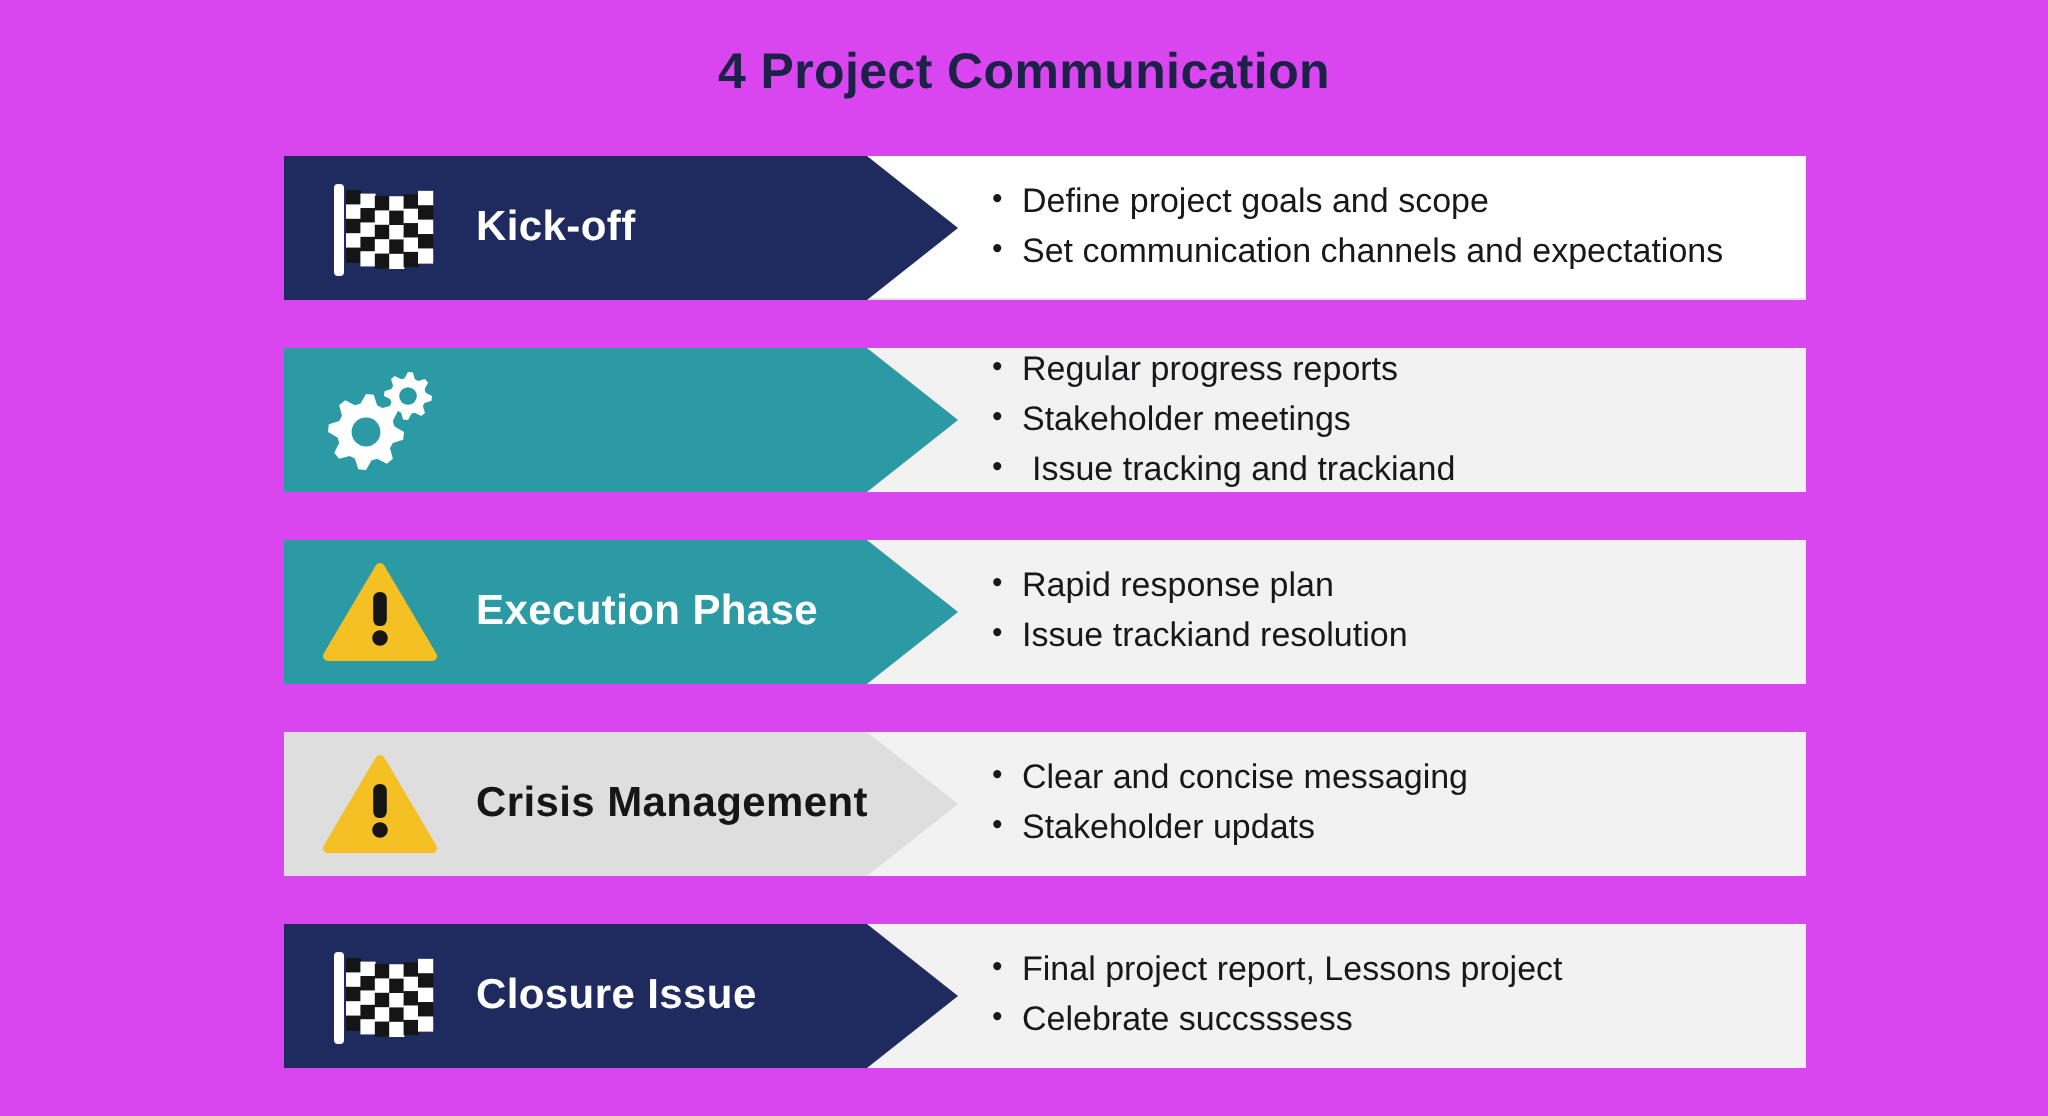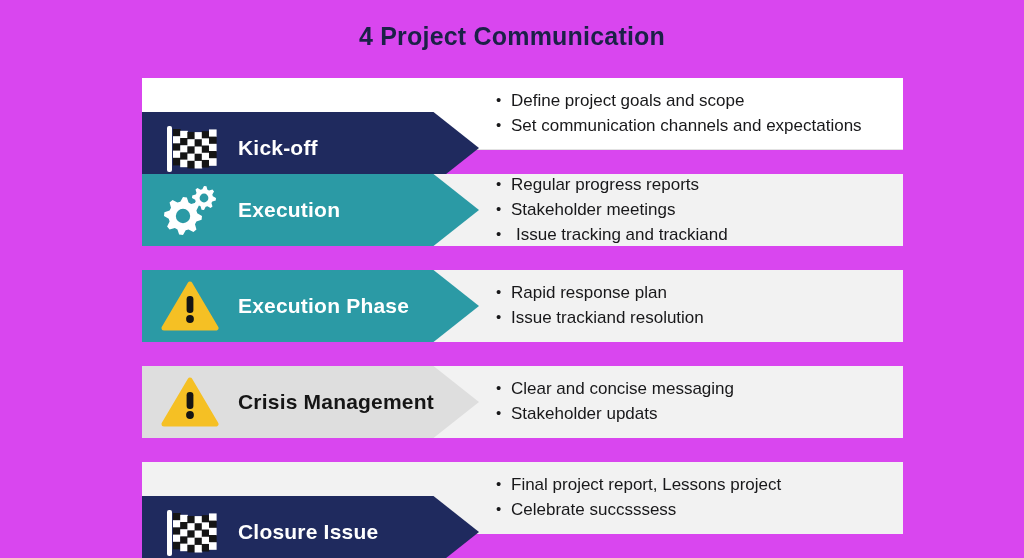--- a/index.html
+++ b/index.html
@@ -65,21 +65,21 @@
     position: absolute;
     left: 142px;
     top: 0;
     width: 337px;
     height: 72px;
     display: flex;
     align-items: center;
     clip-path: polygon(0 0, 86.5% 0, 100% 50%, 86.5% 100%, 0 100%);
     -webkit-clip-path: polygon(0 0, 86.5% 0, 100% 50%, 86.5% 100%, 0 100%);
   }
-  .arrow.navy  { background: #1f2a5e; margin-top: 34px; }
+  .arrow.navy  { background: #1f2a5e; }
   .arrow.teal  { background: #2b9aa5; }
   .arrow.grey  { background: #dedede; }
 
   .icon-wrap {
     width: 96px;
     min-width: 96px;
     height: 72px;
     display: flex;
     align-items: center;
     justify-content: center;
@@ -187,21 +187,20 @@
         <div class="band"></div>
         <div class="arrow teal">
           <div class="icon-wrap">
             <svg width="62" height="56" viewBox="0 0 62 56">
               <path d="M43,34L42.60523340181355,37.85295861177374L37.39625322141366,39.5489097692938L35.992668326981146,42.15020897885589L37.435028842544405,47.4350288425444L34.4314335419645,49.88033986599713L29.548909769293804,47.39625322141366L26.717029061493008,48.24316513556599L24,53L20.147041388226263,52.60523340181355L18.4510902307062,47.39625322141366L15.849791021144105,45.992668326981146L10.564971157455599,47.435028842544405L8.119660134002865,44.4314335419645L10.603746778586343,39.5489097692938L9.756834864434014,36.71702906149301L5,34L5.39476659818645,30.147041388226263L10.603746778586341,28.4510902307062L12.007331673018854,25.849791021144107L10.564971157455593,20.5649711574556L13.56856645803549,18.11966013400287L18.45109023070619,20.603746778586345L21.282970938506992,19.756834864434012L23.999999999999996,15L27.85295861177373,15.39476659818645L29.548909769293804,20.60374677858634L32.15020897885589,22.007331673018854L37.4350288425444,20.564971157455595L39.88033986599713,23.56856645803549L37.39625322141366,28.45109023070619L38.24316513556599,31.282970938506992Z" fill="#ffffff" fill-rule="evenodd"></path>
               <circle cx="24" cy="34" r="7.2" fill="#2b9aa5"></circle>
               <path d="M57,16L56.75067372746119,18.43344754427815L53.31491579260158,19.44415089128581L52.443725168471055,21.058750400669176L53.48528137423857,24.485281374238568L51.58827381597758,26.02968833641924L48.44415089128581,24.31491579260158L46.68643183127152,24.8405852565582L45,28L42.566552455721855,27.75067372746119L41.55584910871419,24.31491579260158L39.941249599330824,23.443725168471055L36.51471862576143,24.48528137423857L34.97031166358076,22.58827381597758L36.68508420739842,19.44415089128581L36.1594147434418,17.68643183127152L33,16L33.24932627253881,13.56655245572185L36.68508420739842,12.555849108714193L37.556274831528945,10.941249599330824L36.51471862576143,7.5147186257614305L38.41172618402241,5.970311663580759L41.555849108714185,7.685084207398422L43.31356816872848,7.159414743441802L45,4L47.433447544278145,4.249326272538809L48.44415089128581,7.68508420739842L50.058750400669176,8.556274831528944L53.48528137423857,7.514718625761429L55.02968833641924,9.411726184022415L53.31491579260158,12.555849108714186L53.8405852565582,14.313568168728478Z" fill="#ffffff" fill-rule="evenodd"></path>
               <circle cx="45" cy="16" r="4.4" fill="#2b9aa5"></circle>
             </svg>
           </div>
-          <div class="arrow-label">Execution</div>
         </div>
         <div class="bullets">
           <ul>
             <li>Regular progress reports</li>
             <li>Stakeholder meetings</li>
             <li class="indent">Issue tracking and trackiand</li>
           </ul>
         </div>
       </div>
       <div class="row">

